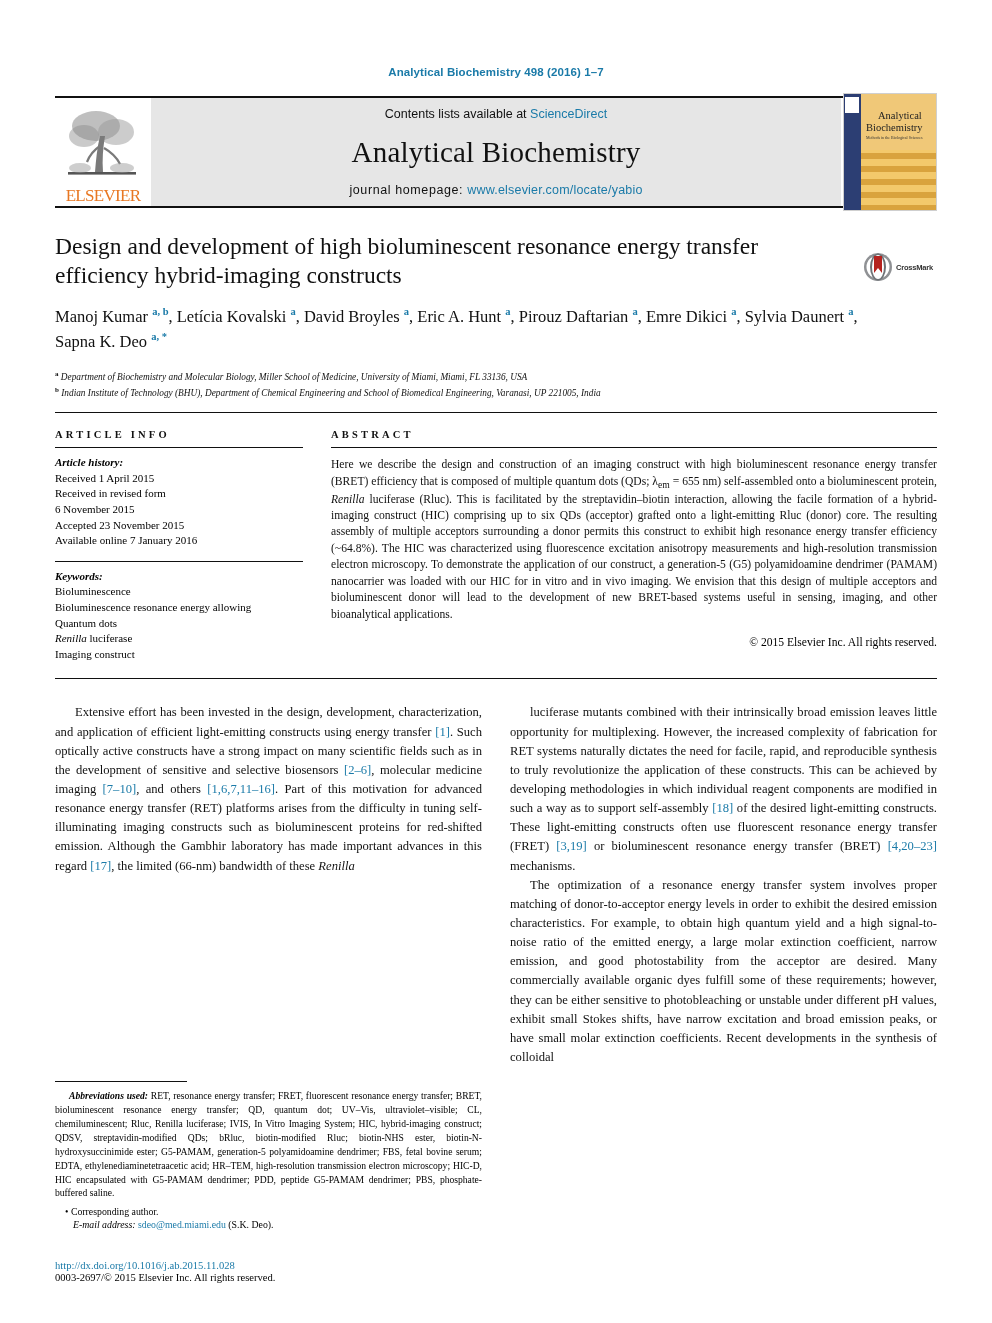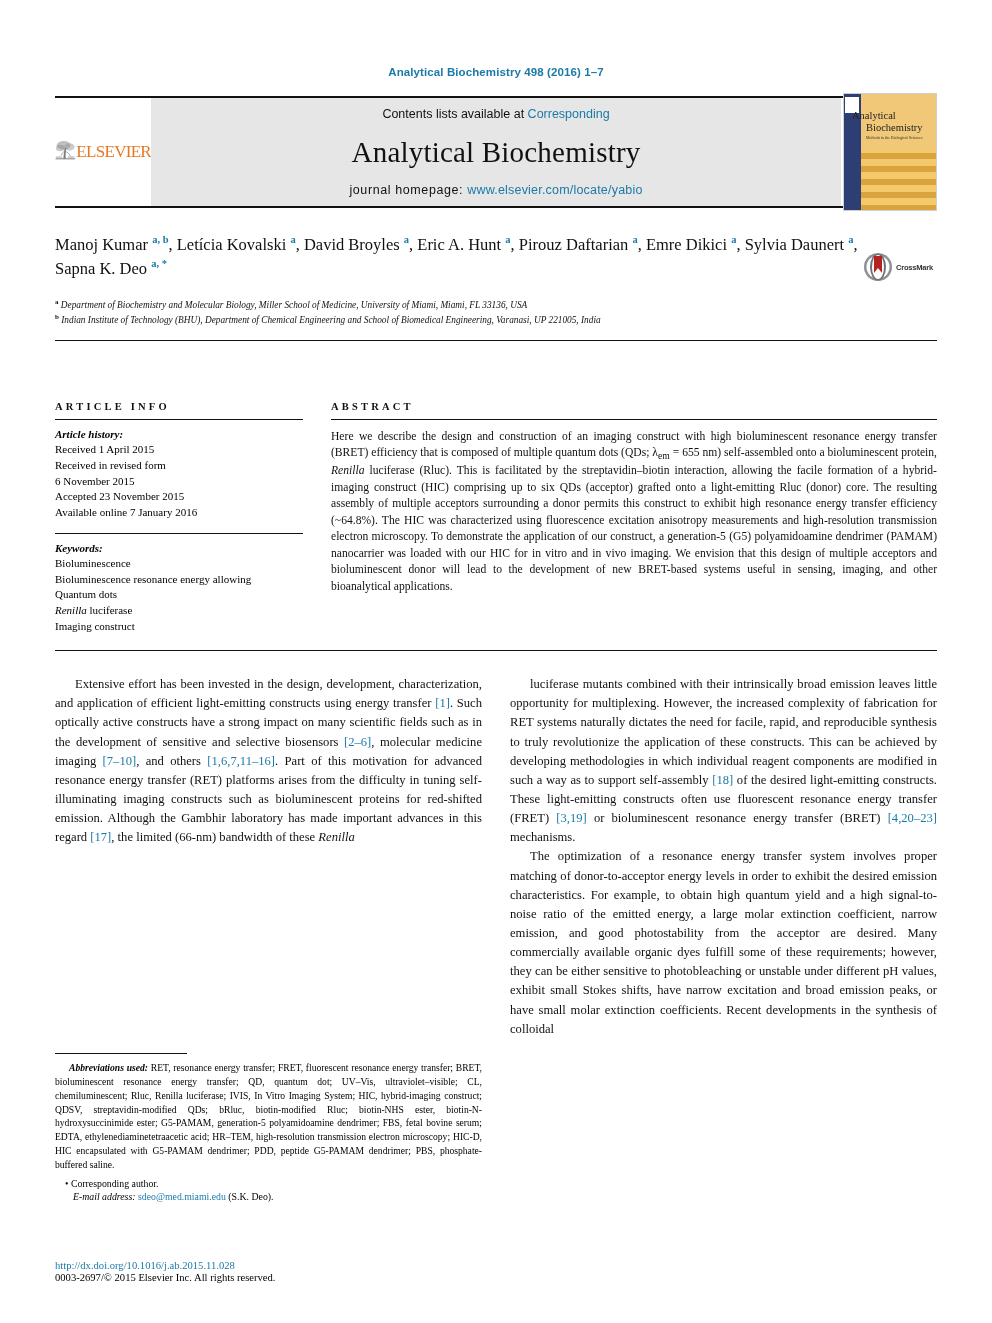--- a/index.html
+++ b/index.html
@@ -33,21 +33,21 @@
   .masthead {
     display: flex;
     align-items: stretch;
     height: 108px;
     width: 882px;
   }
   .elsevier-logo {
     width: 96px;
     flex: 0 0 96px;
     display: flex;
-    flex-direction: row;
+    flex-direction: column;
     justify-content: flex-end;
     align-items: center;
     padding-bottom: 2px;
     background: #fff;
   }
   .tree-svg { display: block; }
   .elsevier-word {
     font-family: "Liberation Serif", serif;
     font-size: 17px;
     letter-spacing: -0.7px;
@@ -99,21 +99,21 @@
     overflow: hidden;
     border: 1px solid #cfcfcf;
   }
   .cover-spine { position: absolute; left: 0; top: 0; width: 17px; height: 100%; background: #2c3e73; }
   .cover-body {
     position: absolute; left: 17px; top: 0; right: 0; bottom: 0;
     background: repeating-linear-gradient(to bottom,
       #f3c96b 0px, #f3c96b 7px, #d9a33d 7px, #d9a33d 13px);
   }
   .cover-topblock { position: absolute; left: 17px; top: 0; right: 0; height: 56px; background: #f0c878; }
-  .cover-title1 { position:absolute; left:8px; top:16px; font-size:10.5px; color:#222; font-family:"Liberation Serif",serif; }
+  .cover-title1 { position:absolute; left:34px; top:16px; font-size:10.5px; color:#222; font-family:"Liberation Serif",serif; }
   .cover-title2 { position:absolute; left:22px; top:28px; font-size:10.5px; color:#222; font-family:"Liberation Serif",serif; }
   .cover-sub { position:absolute; left:22px; top:41px; font-size:4px; color:#333; font-family:"Liberation Serif",serif; }
   .cover-el { position:absolute; left:1px; top:3px; width:14px; height:16px; background:#fff; }
   .rule-bottom { border-top: 2.5px solid #111; width: 882px; }
 
   
   .title-area { margin-top: 24px; position: relative; width: 882px; }
   .art-title {
     font-size: 23.5px;
     line-height: 1.24;
@@ -147,21 +147,20 @@
   .info-abs { display: flex; width: 882px; margin-top: 16px; }
   .col-info { width: 268px; flex: 0 0 268px; padding-right: 20px; }
   .col-abs { flex: 1 1 auto; padding-left: 8px; }
 
   .sec-head {
     font-family: "Liberation Serif", serif;
     font-weight: bold;
     font-size: 10.5px;
     letter-spacing: 3.2px;
     color: #111;
-    margin-top: 44px;
   }
   .sec-rule { border-top: 1px solid #111; margin-top: 7px; }
   .info-block { margin-top: 7px; font-size: 11px; line-height: 1.42; }
   .info-label { font-style: italic; font-weight: bold; }
   .info-rule2 { border-top: 1px solid #111; margin-top: 12px; margin-bottom: 7px; }
   .kw-line { font-size: 11px; line-height: 1.42; }
   .kw-line i { font-style: italic; }
 
   .abs-body {
     margin-top: 9px;
@@ -225,21 +224,21 @@
             <path d="M38 42 C45 46 50 50 54 58" stroke="#7a7a7a" stroke-width="2.2" fill="none"></path>
             <rect x="2" y="66" width="68" height="2.6" fill="#555"></rect>
             <ellipse cx="14" cy="62" rx="11" ry="5" fill="#9d9d9d" opacity=".5"></ellipse>
             <ellipse cx="56" cy="62" rx="12" ry="5" fill="#9d9d9d" opacity=".5"></ellipse>
           </g>
         </svg>
         <div class="elsevier-word">ELSEVIER</div>
       </div>
 
       <div class="masthead-center">
-        <div class="contents-line"><span>Contents lists available at </span><span class="sd">Corresponding</span></div>
+        <div class="contents-line"><span>Contents lists available at </span><span class="sd">ScienceDirect</span></div>
         <div class="journal-title">Analytical Biochemistry</div>
         <div class="homepage-line"><span>journal homepage: </span><span class="url">www.elsevier.com/locate/yabio</span></div>
       </div>
 
       <div class="cover-thumb">
         <div class="cover-art">
           <div class="cover-spine"></div>
           <div class="cover-body"></div>
           <div class="cover-topblock"></div>
           <div class="cover-el"></div>
@@ -247,20 +246,21 @@
           <div class="cover-title2">Biochemistry</div>
           <div class="cover-sub">Methods in the Biological Sciences</div>
         </div>
       </div>
 
     </div>
     <div class="rule-bottom"></div>
   </div>
 
   <div class="title-area">
+    <div class="art-title">Design and development of high bioluminescent resonance energy transfer efficiency hybrid-imaging constructs</div>
     <div class="crossmark">
       <div class="cm-badge">
         <svg width="30" height="30" viewBox="0 0 30 30">
           <circle cx="15" cy="15" r="14" fill="#8f9194"></circle>
           <circle cx="15" cy="15" r="11.5" fill="#ffffff"></circle>
           <ellipse cx="15" cy="15" rx="8" ry="13.5" fill="#6e7276"></ellipse>
           <ellipse cx="15" cy="15" rx="6" ry="12" fill="#ffffff"></ellipse>
           <rect x="11" y="4" width="8" height="17" fill="#b5231f"></rect>
           <path d="M11 21 L15 16 L19 21 Z" fill="#ffffff"></path>
         </svg>
@@ -299,20 +299,21 @@
         <div>Quantum dots</div>
         <div><i>Renilla</i> luciferase</div>
         <div>Imaging construct</div>
       </div>
     </div>
 
     <div class="col-abs">
       <div class="sec-head">ABSTRACT</div>
       <div class="sec-rule"></div>
       <div class="abs-body">Here we describe the design and construction of an imaging construct with high bioluminescent resonance energy transfer (BRET) efficiency that is composed of multiple quantum dots (QDs; λ<sub>em</sub> = 655 nm) self-assembled onto a bioluminescent protein, <i>Renilla</i> luciferase (Rluc). This is facilitated by the streptavidin–biotin interaction, allowing the facile formation of a hybrid-imaging construct (HIC) comprising up to six QDs (acceptor) grafted onto a light-emitting Rluc (donor) core. The resulting assembly of multiple acceptors surrounding a donor permits this construct to exhibit high resonance energy transfer efficiency (~64.8%). The HIC was characterized using fluorescence excitation anisotropy measurements and high-resolution transmission electron microscopy. To demonstrate the application of our construct, a generation-5 (G5) polyamidoamine dendrimer (PAMAM) nanocarrier was loaded with our HIC for in vitro and in vivo imaging. We envision that this design of multiple acceptors and bioluminescent donor will lead to the development of new BRET-based systems useful in sensing, imaging, and other bioanalytical applications.</div>
+      <div class="abs-copy">© 2015 Elsevier Inc. All rights reserved.</div>
     </div>
   </div>
 
   <div class="rule-abs-bottom"></div>
 
   <div class="body-cols">
     <div class="bcol">
       <p class="para">Extensive effort has been invested in the design, development, characterization, and application of efficient light-emitting constructs using energy transfer <span class="ref">[1]</span>. Such optically active constructs have a strong impact on many scientific fields such as in the development of sensitive and selective biosensors <span class="ref">[2–6]</span>, molecular medicine imaging <span class="ref">[7–10]</span>, and others <span class="ref">[1,6,7,11–16]</span>. Part of this motivation for advanced resonance energy transfer (RET) platforms arises from the difficulty in tuning self-illuminating imaging constructs such as bioluminescent proteins for red-shifted emission. Although the Gambhir laboratory has made important advances in this regard <span class="ref">[17]</span>, the limited (66-nm) bandwidth of these <i>Renilla</i></p>
     </div>
     <div class="bcol">

